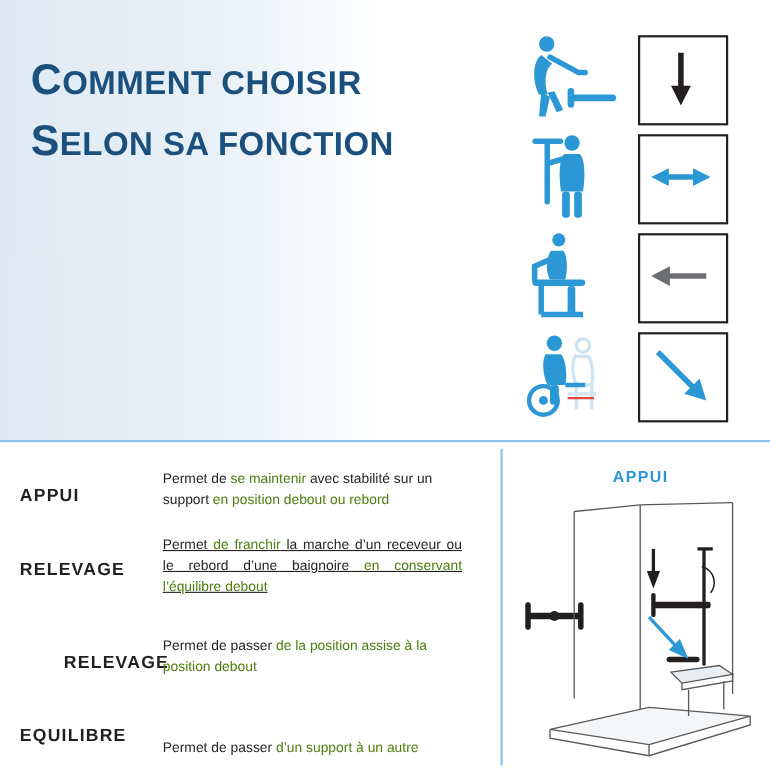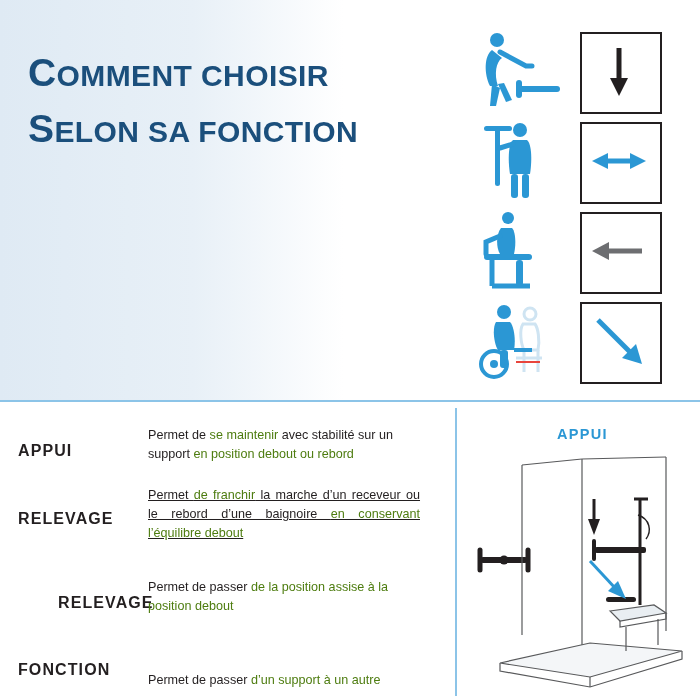--- a/index.html
+++ b/index.html
@@ -170,21 +170,21 @@
       <div class="def-term" style="top:24px;">RELEVAGE</div>
       <div class="def-text just"><span>Permet </span><span class="hl">de franchir</span><span> la marche d’un receveur ou le rebord d’une baignoire </span><span class="hl">en conservant l’équilibre debout</span></div>
     </div>
 
     <div class="def-row" style="top:178px;">
       <div class="def-term" style="top:16px;margin-left:40px;">RELEVAGE</div>
       <div class="def-text"><span>Permet de passer </span><span class="hl">de la position assise à la position debout</span></div>
     </div>
 
     <div class="def-row" style="top:255px;">
-      <div class="def-term" style="top:6px;">FONCTION</div>
+      <div class="def-term" style="top:6px;">EQUILIBRE</div>
       <div class="def-text" style="top:16px;"><span>Permet de passer </span><span class="hl">d’un support à un autre</span></div>
     </div>
   </div>
 
   <div class="douche-label">APPUI</div>
 
   <svg class="bar-art" viewBox="0 0 60 60">
     <rect x="6" y="27" width="48" height="6" rx="3" fill="#231f20"></rect>
     <path d="M6 20 L6 40" stroke="#231f20" stroke-width="5" stroke-linecap="round"></path>
     <path d="M54 20 L54 40" stroke="#231f20" stroke-width="5" stroke-linecap="round"></path>

